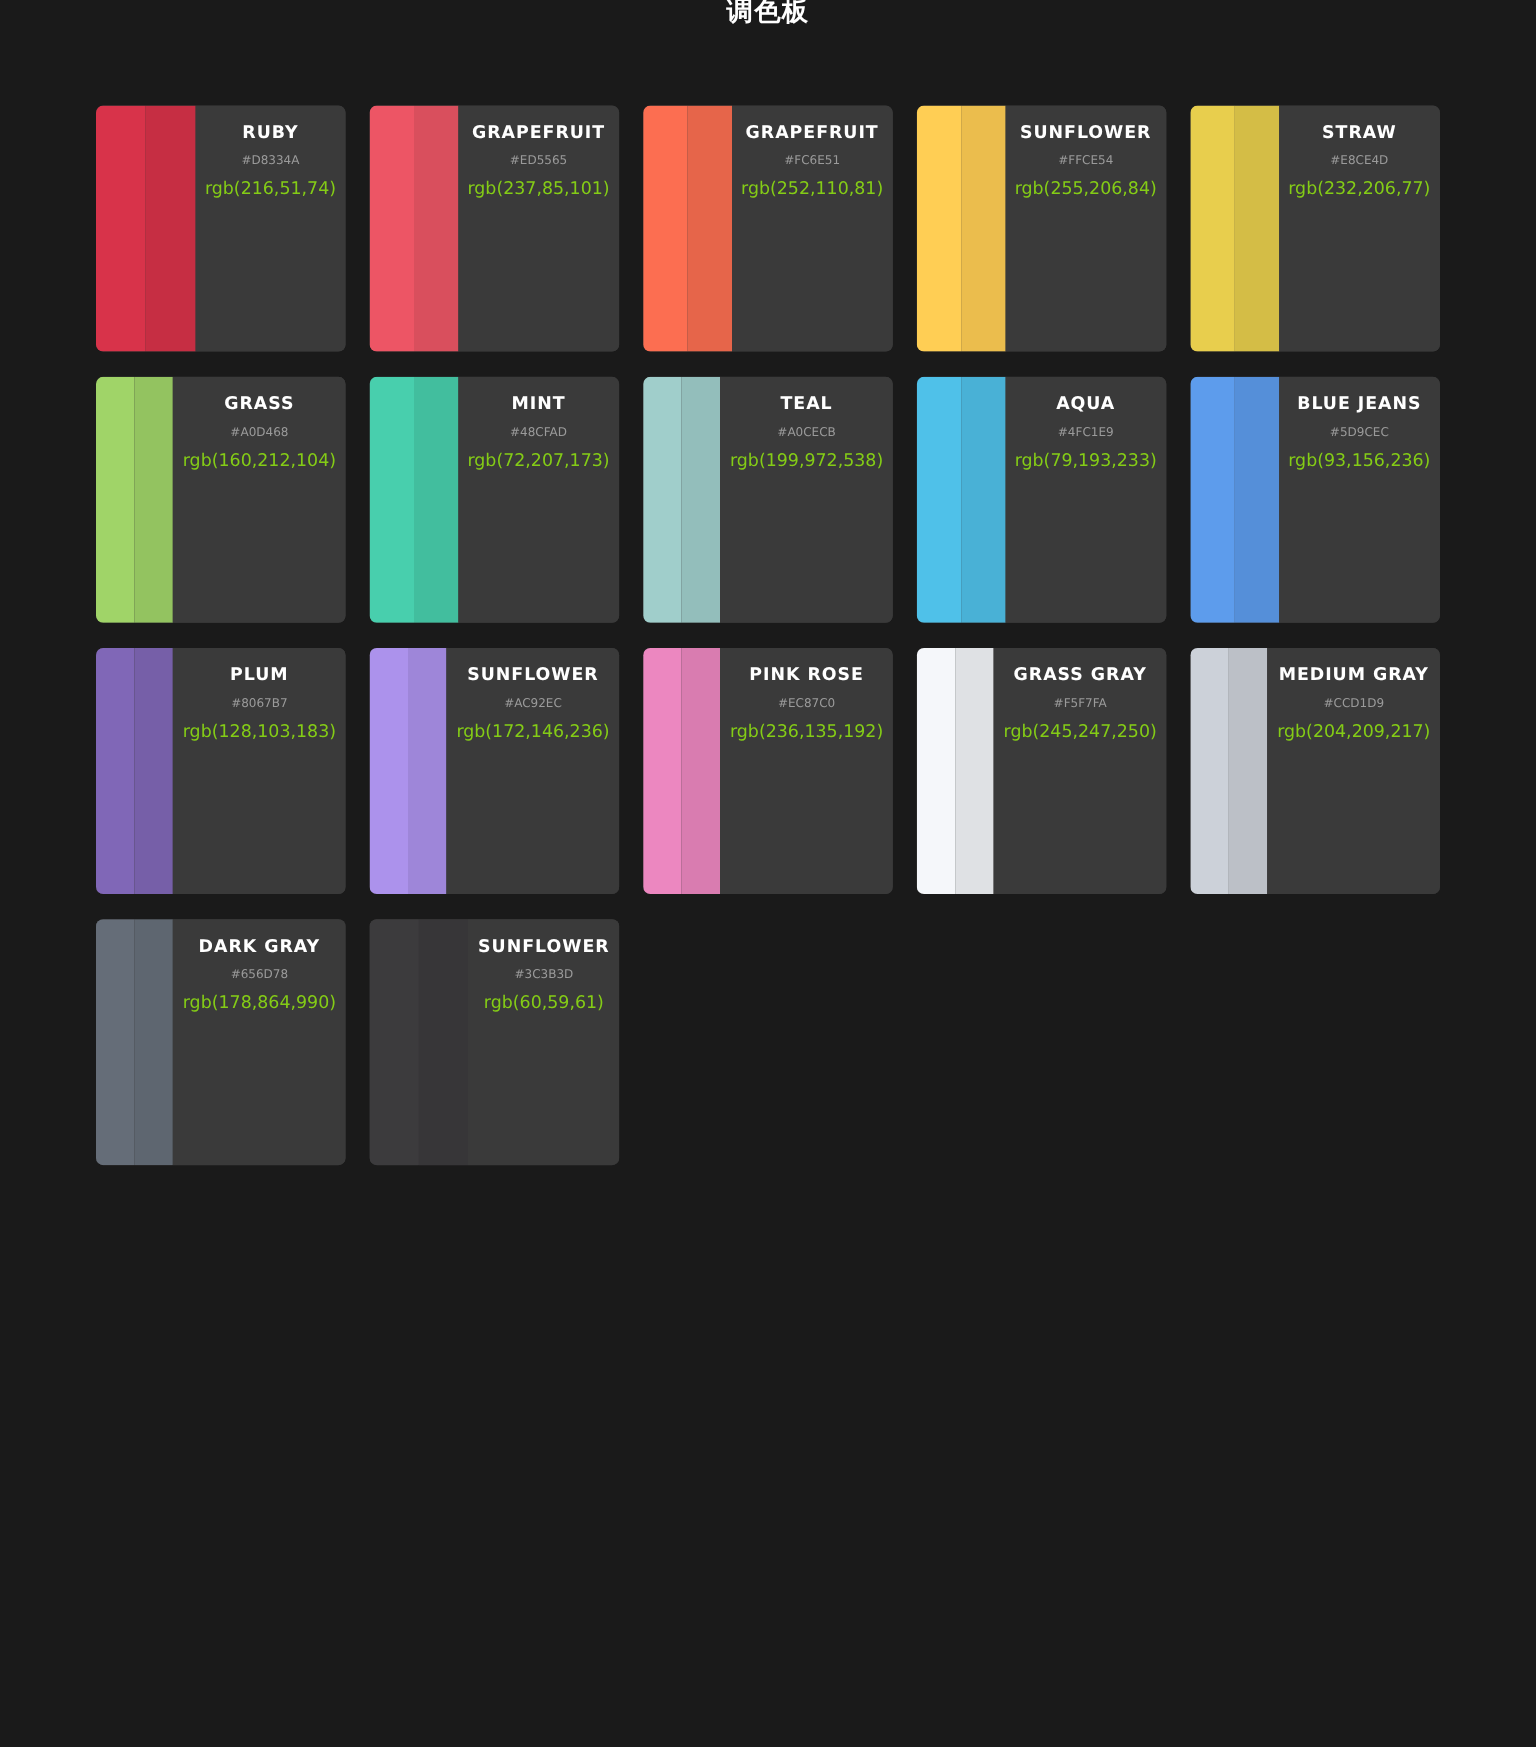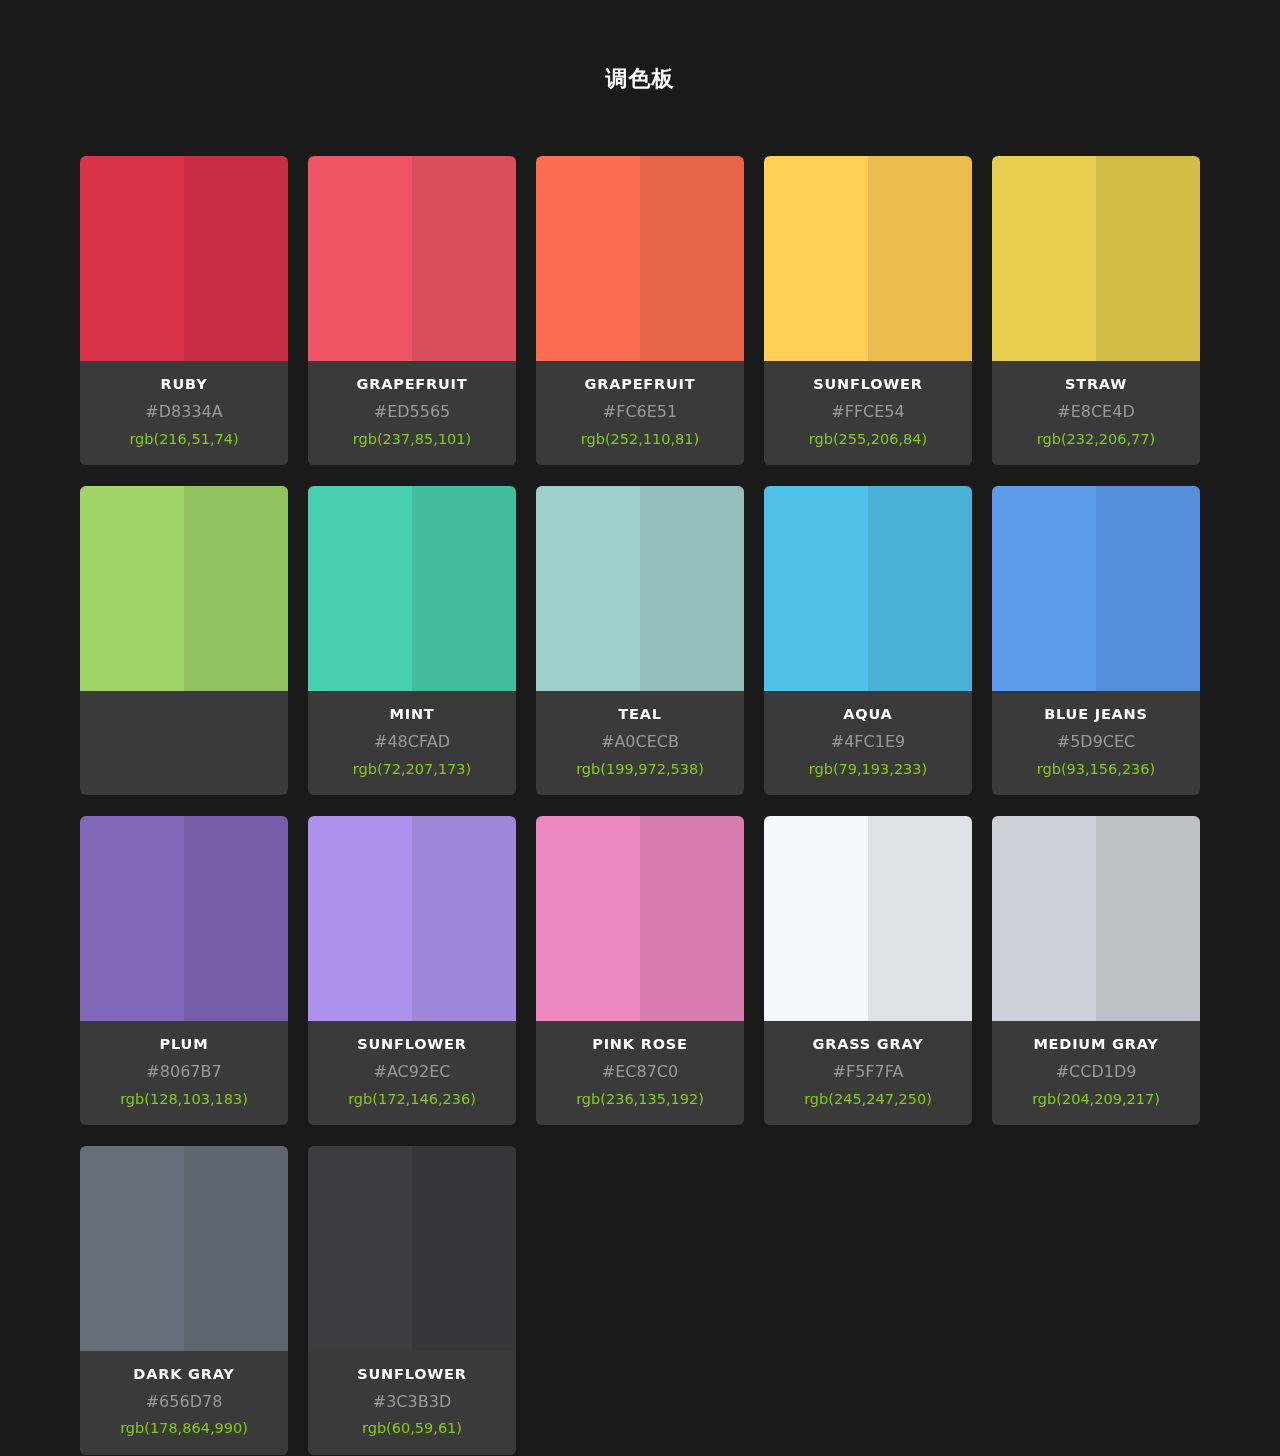--- a/index.html
+++ b/index.html
@@ -16,21 +16,20 @@
   }
 
   .page {
     width: 1280px;
     box-sizing: border-box;
     padding: 0;
   }
 
   .page-title {
     margin: 0;
-    padding-top: 68px;
     text-align: center;
     color: #ffffff;
     font-size: 22px;
     font-weight: bold;
     letter-spacing: 1px;
     line-height: 1;
   }
 
   .palette-grid {
     margin: 0 auto;
@@ -44,21 +43,21 @@
     justify-content: center;
     box-sizing: border-box;
   }
 
   .swatch-card {
     width: 208px;
     border-radius: 6px;
     overflow: hidden;
     background: #3a3a3a;
     display: flex;
-    flex-direction: column;
+    flex-direction: row;
     justify-content: space-between;
   }
 
   .swatch-chip {
     height: 205px;
     width: 100%;
     display: flex;
   }
   .swatch-chip .half {
     width: 50%;
@@ -75,21 +74,21 @@
     color: #ffffff;
     font-size: 14.5px;
     font-weight: bold;
     letter-spacing: 0.8px;
     line-height: 1.2;
     margin: 0 0 9px 0;
   }
 
   .swatch-hex {
     color: #9a9a9a;
-    font-size: 16px;
+    font-size: 10px;
     font-weight: normal;
     line-height: 1.2;
     margin: 0 0 9px 0;
   }
 
   .swatch-rgb {
     color: #84cc16;
     font-size: 14.5px;
     font-weight: normal;
     line-height: 1.2;
@@ -157,20 +156,25 @@
           <div class="swatch-name">STRAW</div>
           <div class="swatch-hex">#E8CE4D</div>
           <div class="swatch-rgb">rgb(232,206,77)</div>
         </div>
       </div>
       <div class="swatch-card">
         <div class="swatch-chip">
           <div class="half" style="background: rgb(160, 212, 104);"></div>
           <div class="half" style="background: rgb(147, 195, 96);"></div>
         </div>
+        <div class="swatch-info">
+          <div class="swatch-name">GRASS</div>
+          <div class="swatch-hex">#A0D468</div>
+          <div class="swatch-rgb">rgb(160,212,104)</div>
+        </div>
       </div>
       <div class="swatch-card">
         <div class="swatch-chip">
           <div class="half" style="background: rgb(72, 207, 173);"></div>
           <div class="half" style="background: rgb(66, 190, 158);"></div>
         </div>
         <div class="swatch-info">
           <div class="swatch-name">MINT</div>
           <div class="swatch-hex">#48CFAD</div>
           <div class="swatch-rgb">rgb(72,207,173)</div>

